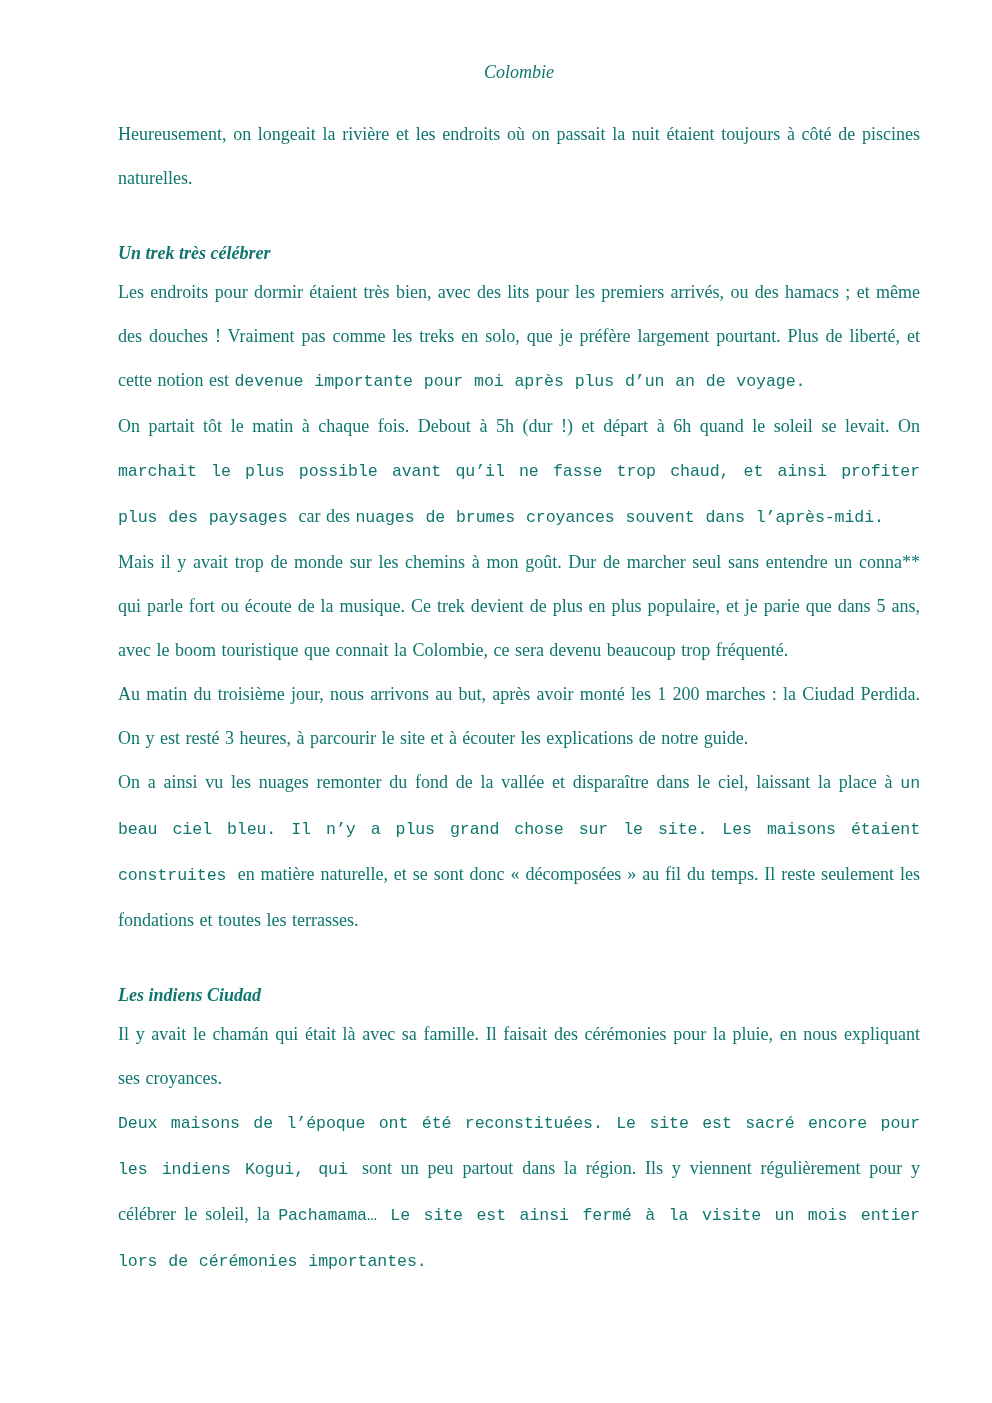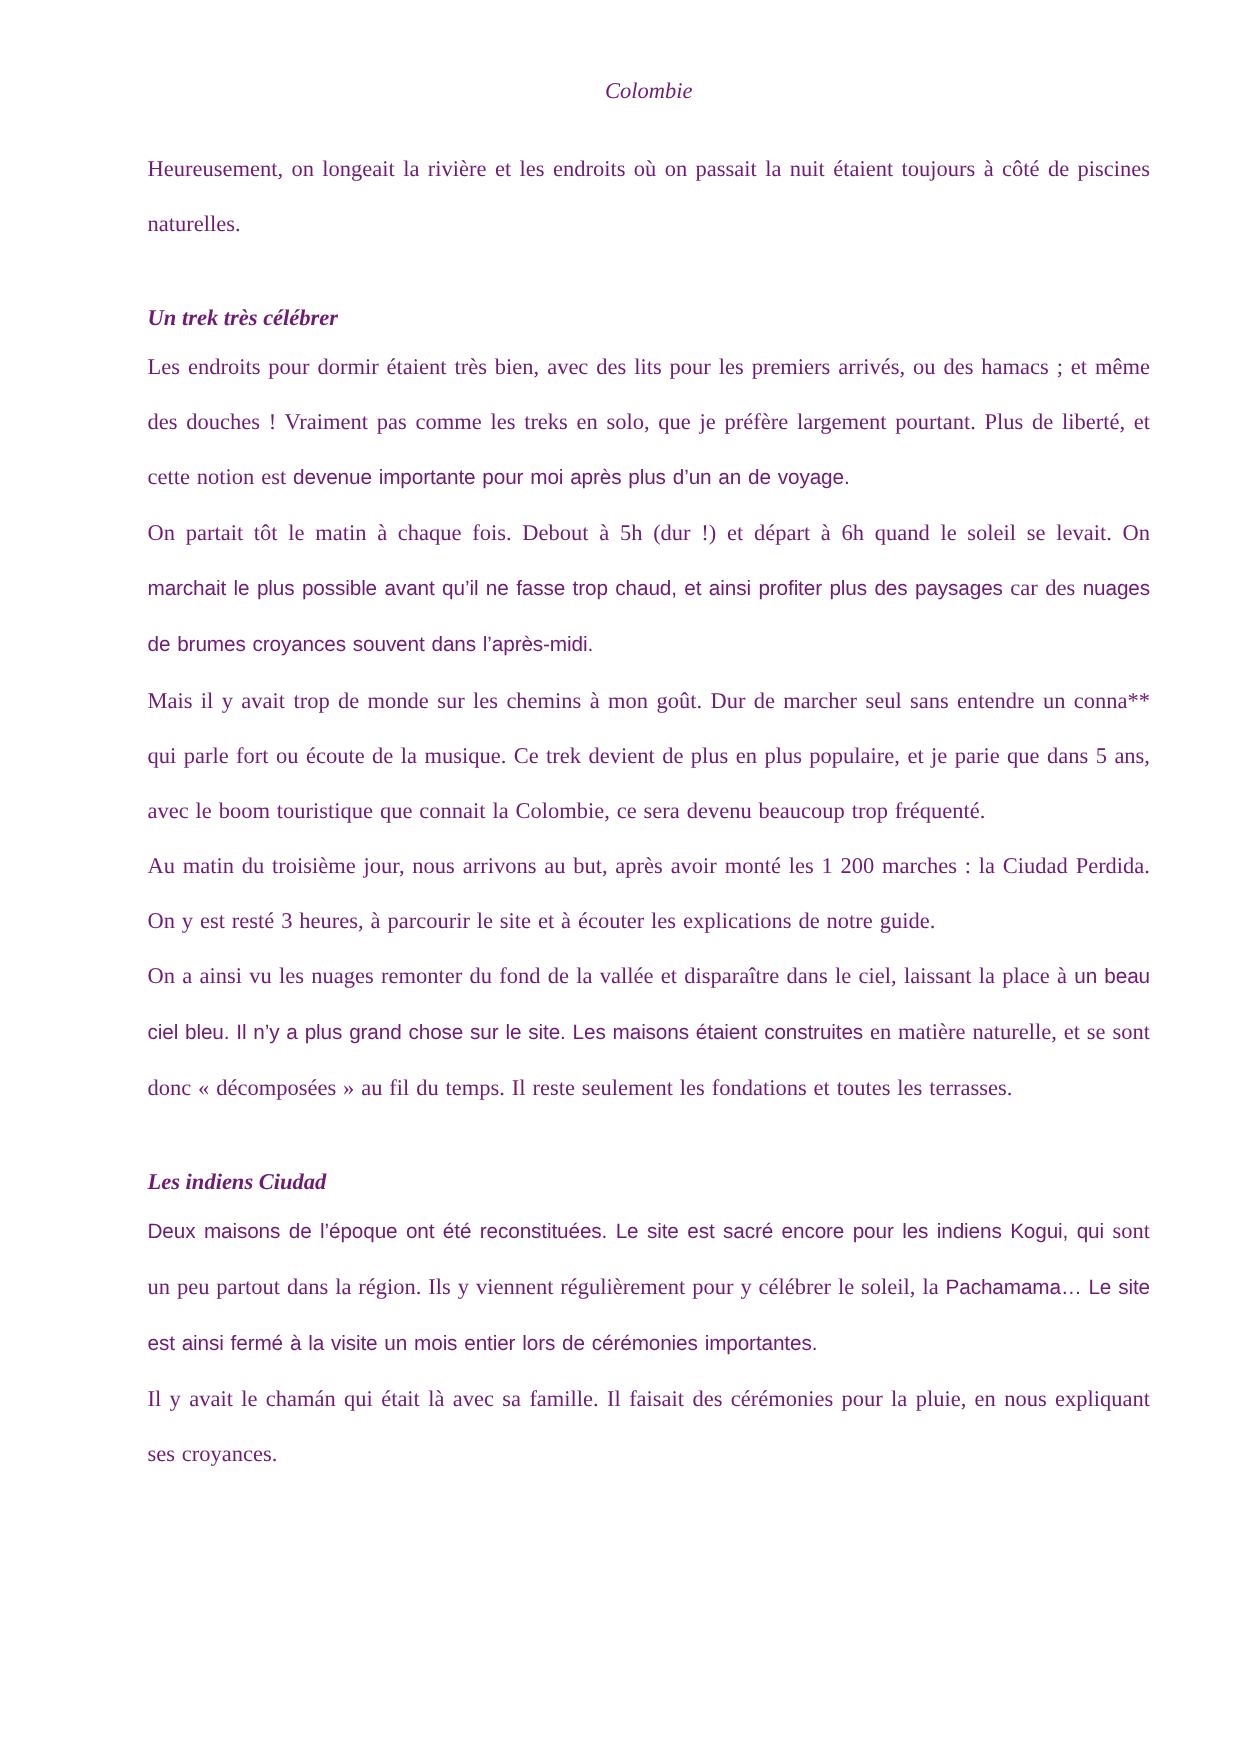--- a/index.html
+++ b/index.html
@@ -7,21 +7,21 @@
     margin: 0;
     padding: 0;
     background: #ffffff;
   }
   .page {
     position: relative;
     width: 992px;
     height: 1320px;
     box-sizing: border-box;
     background: #ffffff;
-    color: #701a75;
+    color: #0f766e;
     font-family: "Liberation Serif", serif;
     padding: 55px 72px 0 118px;
     overflow: hidden;
   }
   .doc-header {
     text-align: center;
     line-height: 34px;
     margin: 0 0 22px 0;
   }
   .doc-title {
@@ -39,21 +39,21 @@
   .section-heading {
     margin: 36px 0 0 0;
     font-size: 18px;
     line-height: 34px;
     font-weight: bold;
     font-style: italic;
     text-align: left;
   }
   
   .alt {
-    font-family: Liberation Sans, sans-serif;
+    font-family: Liberation Mono, monospace;
     font-size: 16.6px;
     letter-spacing: -0.1px;
   }
   .page-number {
     position: absolute;
     left: 118px;
     right: 72px;
     top: 1353px;
     text-align: center;
     font-size: 18px;
@@ -79,19 +79,19 @@
 
   <p class="para"><span>Mais il y avait trop de monde sur les chemins à mon goût. Dur de marcher seul sans entendre un conna** qui parle fort ou écoute de la musique. Ce trek devient de plus en plus populaire, et je parie que dans 5 ans, avec le boom touristique que connait la Colombie, ce sera devenu beaucoup trop fréquenté.</span></p>
 
 
   <p class="para"><span>Au matin du troisième jour, nous arrivons au but, après avoir monté les 1 200 marches : la Ciudad Perdida. On y est resté 3 heures, à parcourir le site et à écouter les explications de notre guide.</span></p>
 
   <p class="para"><span>On a ainsi vu les nuages remonter du fond de la vallée et disparaître dans le ciel, laissant la place à </span><span class="alt">un beau ciel bleu. Il n’y a plus grand chose sur le site. Les maisons étaient construites </span><span>en matière naturelle, et se sont donc « décomposées » au fil du temps. Il reste seulement les fondations et toutes les terrasses.</span></p>
 
   <h2 class="section-heading">Les indiens Ciudad</h2>
 
+  <p class="para"><span>Il y avait le chamán qui était là avec sa famille. Il faisait des cérémonies pour la pluie, en nous expliquant ses croyances.</span></p>
+
   <p class="para"><span class="alt">Deux maisons de l’époque ont été reconstituées. Le site est sacré encore pour les indiens Kogui, qui </span><span>sont un peu partout dans la région. Ils y viennent régulièrement pour y célébrer le soleil, la </span><span class="alt">Pachamama… Le site est ainsi fermé à la visite un mois entier lors de cérémonies importantes.</span></p>
-
-  <p class="para"><span>Il y avait le chamán qui était là avec sa famille. Il faisait des cérémonies pour la pluie, en nous expliquant ses croyances.</span></p>
 
   <div class="page-number">173</div>
 
 </main>
 
 </body></html>

